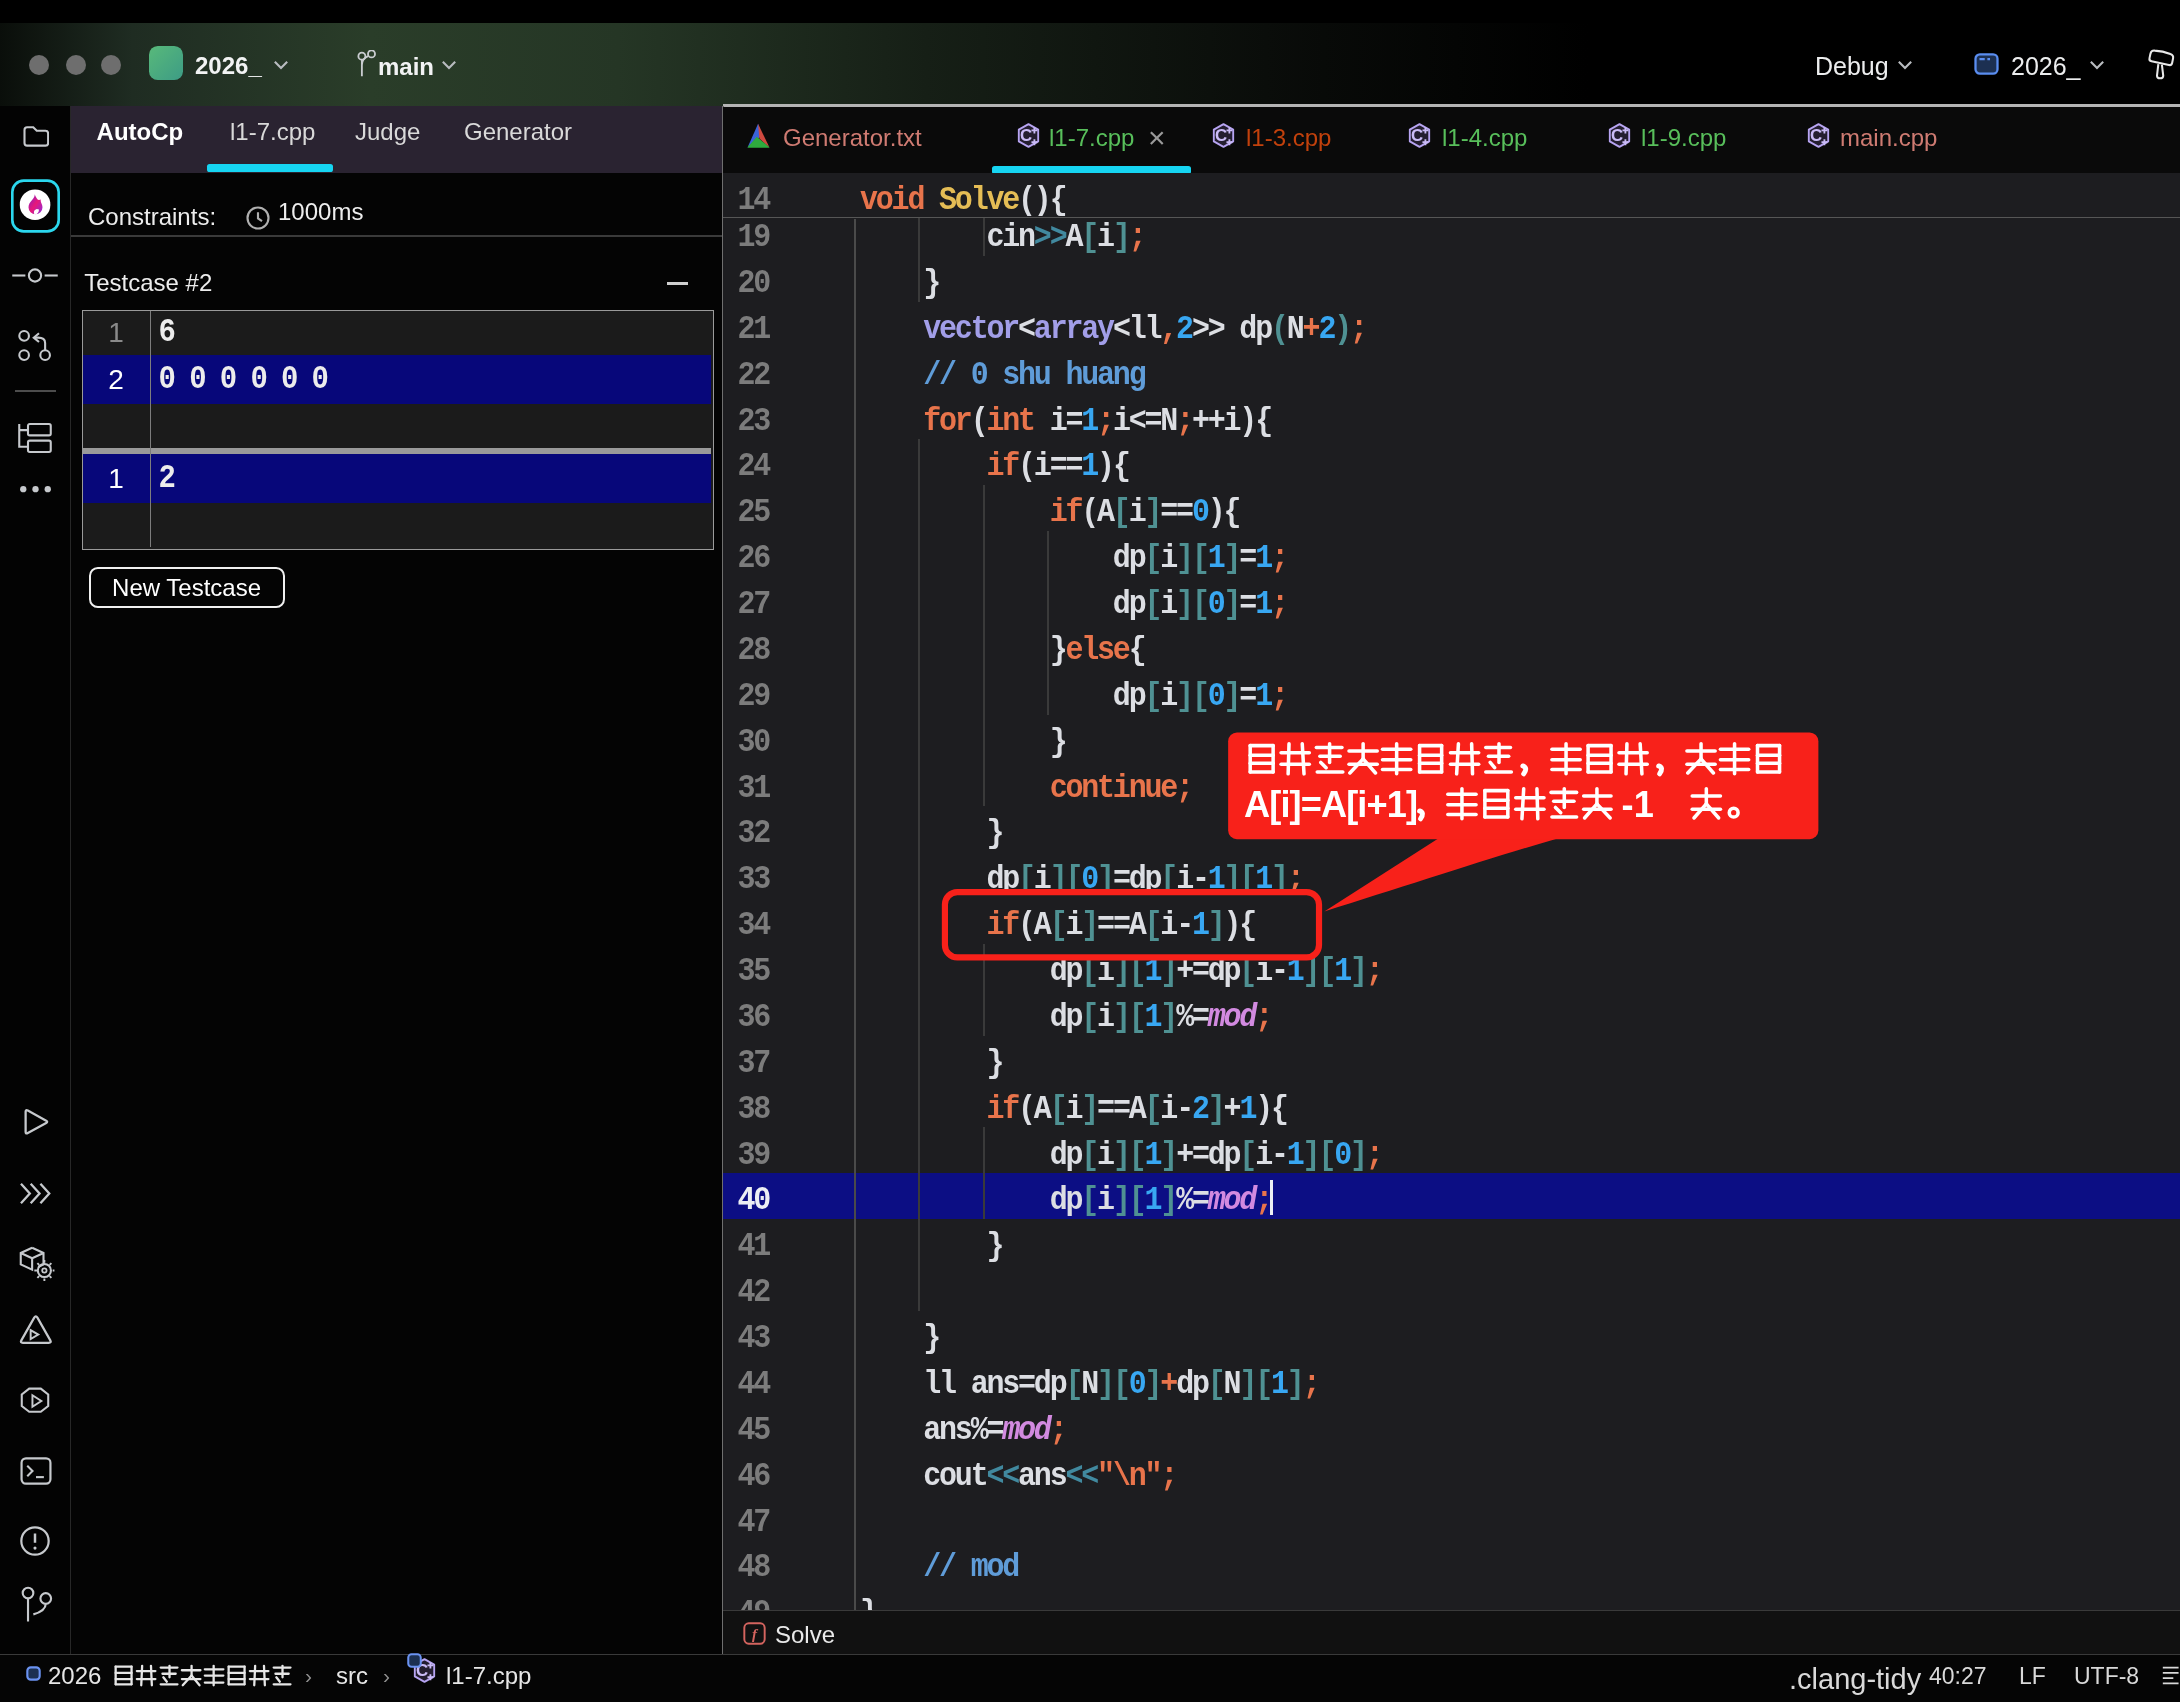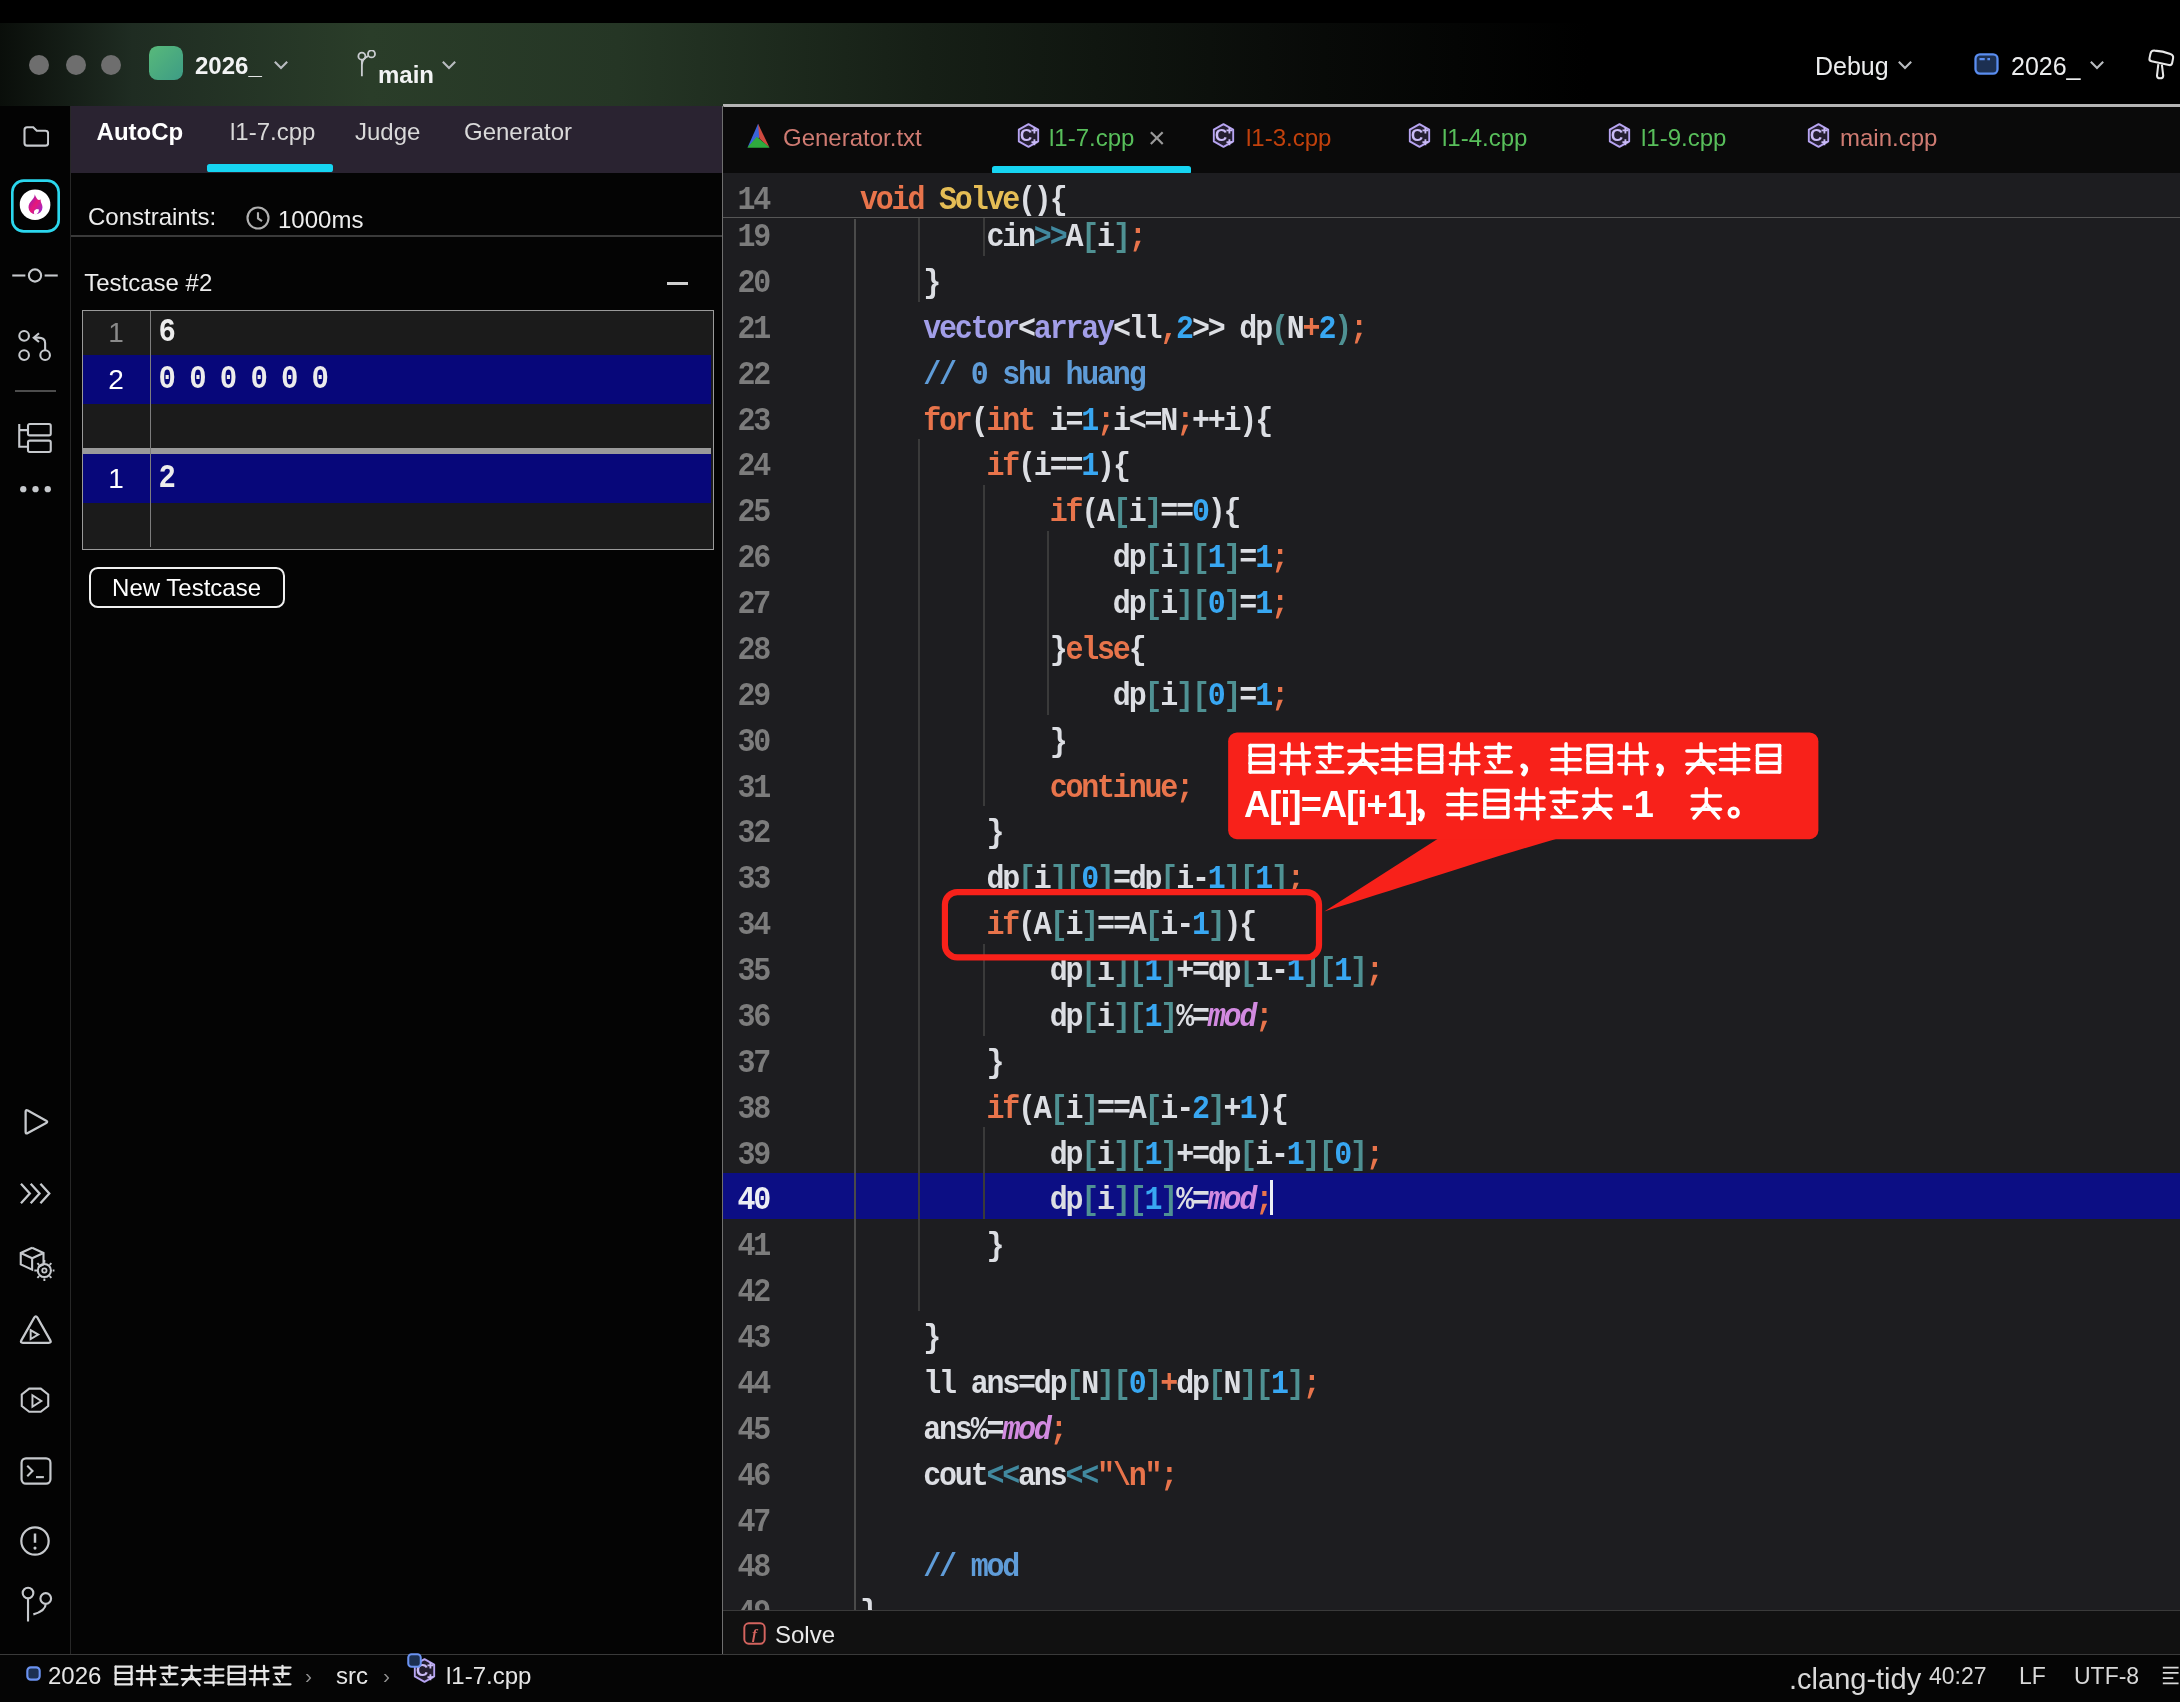--- a/index.html
+++ b/index.html
@@ -21,21 +21,21 @@
  <div class="abs" style="left:149px;top:46px;width:34px;height:34px;border-radius:8.8px;background:linear-gradient(135deg,#58b97a,#3d9c85)"></div>
  <div class="abs" style="left:195px;top:52px;font-size:24px;font-weight:700;color:#f2f3f4">2026_</div>
  <svg style="position:absolute;left:273px;top:60px" width="16" height="10.6" viewBox="0 0 18 12">
       <path d="M2 2 l7 7 7-7" stroke="#b9bcc0" stroke-width="2.4" fill="none"></path>
     </svg>
  <svg class="abs" style="left:357px;top:50px" width="19.4" height="28" viewBox="0 0 22 32" fill="none">
       <circle cx="5.5" cy="7" r="4" stroke="#c9ccd0" stroke-width="2.1"></circle>
       <circle cx="16.5" cy="4.5" r="4" stroke="#c9ccd0" stroke-width="2.1"></circle>
       <path d="M5.5 11 v19 M5.5 17 q0-7 7-10" stroke="#c9ccd0" stroke-width="2.1"></path>
     </svg>
- <div class="abs" style="left:378px;top:61px;font-size:24px;font-weight:700;color:#f2f3f4">main</div>
+ <div class="abs" style="left:378px;top:53px;font-size:24px;font-weight:700;color:#f2f3f4">main</div>
  <svg style="position:absolute;left:441px;top:60px" width="16" height="10.6" viewBox="0 0 18 12">
       <path d="M2 2 l7 7 7-7" stroke="#b9bcc0" stroke-width="2.4" fill="none"></path>
     </svg>
  <div class="abs" style="left:1815px;top:52px;font-size:25px;color:#ecedee">Debug</div>
  <svg style="position:absolute;left:1897px;top:60px" width="16" height="10.6" viewBox="0 0 18 12">
       <path d="M2 2 l7 7 7-7" stroke="#b9bcc0" stroke-width="2.4" fill="none"></path>
     </svg>
  <svg class="abs" style="left:1974px;top:53px" width="25" height="22" viewBox="0 0 28 25">
       <rect x="1.5" y="1.5" width="25" height="22" rx="5" fill="#1c3052" stroke="#5a8df0" stroke-width="2.6"></rect>
       <path d="M6 7 h6 M15 7 h3" stroke="#5a8df0" stroke-width="2.6"></path>
@@ -140,21 +140,21 @@
  <div class="abs" style="left:25.6px;top:11.5px;font-size:24px;font-weight:700;color:#fff">AutoCp</div>
  <div class="abs" style="left:159px;top:11.5px;font-size:24px;color:#d9d9d9">l1-7.cpp</div>
  <div class="abs" style="left:284px;top:11.5px;font-size:24px;color:#d9d9d9">Judge</div>
  <div class="abs" style="left:393px;top:11.5px;font-size:24px;color:#d9d9d9">Generator</div>
  <div class="abs" style="left:136px;top:58px;width:126px;height:8px;border-radius:2.6px;background:#16d5f2"></div>
  <div class="abs" style="left:17px;top:97px;font-size:24px;color:#ededed">Constraints:</div>
  <svg class="abs" style="left:175px;top:100px" width="24" height="24" viewBox="0 0 27 27" fill="none">
       <circle cx="13.5" cy="13.5" r="11.8" stroke="#b0b0b0" stroke-width="2.4"></circle>
       <path d="M13.5 7 v7 l4.5 3" stroke="#b0b0b0" stroke-width="2.4"></path>
     </svg>
- <div class="abs" style="left:207px;top:100px;font-size:24px;color:#ededed">1000ms</div>
+ <div class="abs" style="left:207px;top:92px;font-size:24px;color:#ededed">1000ms</div>
  <div class="abs" style="left:0;top:129px;width:651px;height:1.8px;background:#3a3a3a"></div>
  <div class="abs" style="left:13.2px;top:163px;font-size:24px;color:#ededed">Testcase #2</div>
  <div class="abs" style="left:596px;top:176px;width:21px;height:2.6px;background:#cfcfcf"></div>
 
  <div class="abs" style="left:10.6px;top:204px;width:632px;height:240px;border:1.8px solid #9a9a9a;background:#1b1b1b">
    <div class="abs" style="left:0;top:44px;width:628px;height:49px;background:#07077a"></div>
    <div class="abs" style="left:0;top:137px;width:628px;height:6.2px;background:#9a9a9a"></div>
    <div class="abs" style="left:0;top:143px;width:628px;height:49px;background:#07077a"></div>
    <div class="abs" style="left:67px;top:0;width:1.8px;height:236px;background:#7d7d7d"></div>
    <div class="abs" style="left:0;top:0;width:67px;height:44px;color:#8a8a8a;font-size:28px;text-align:center;line-height:44px">1</div>

